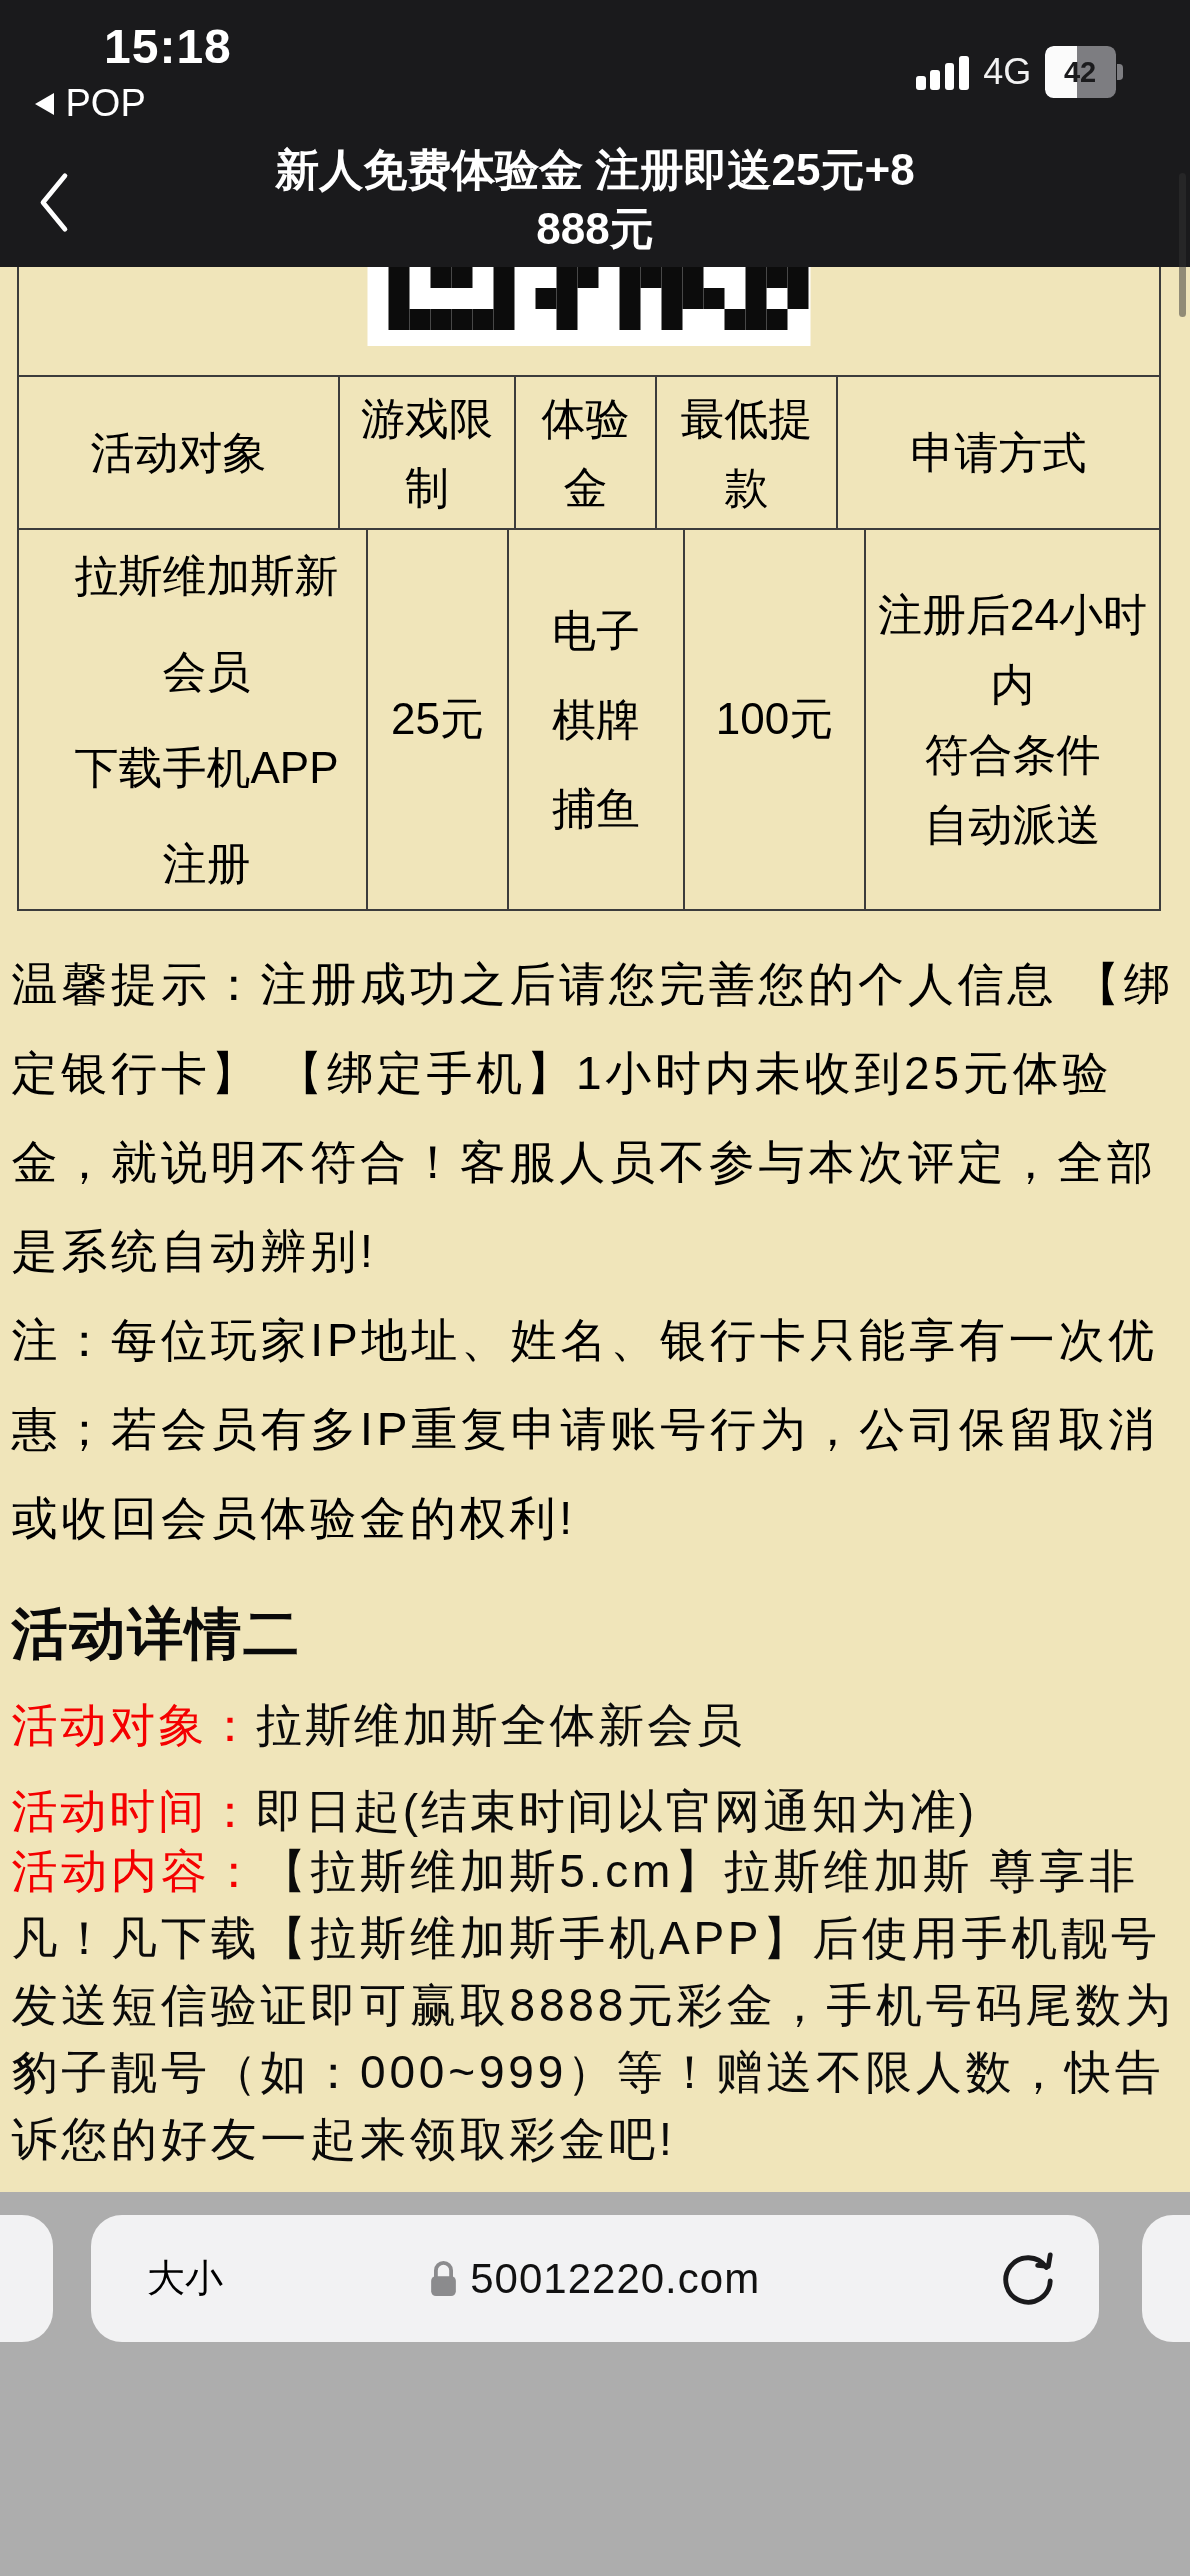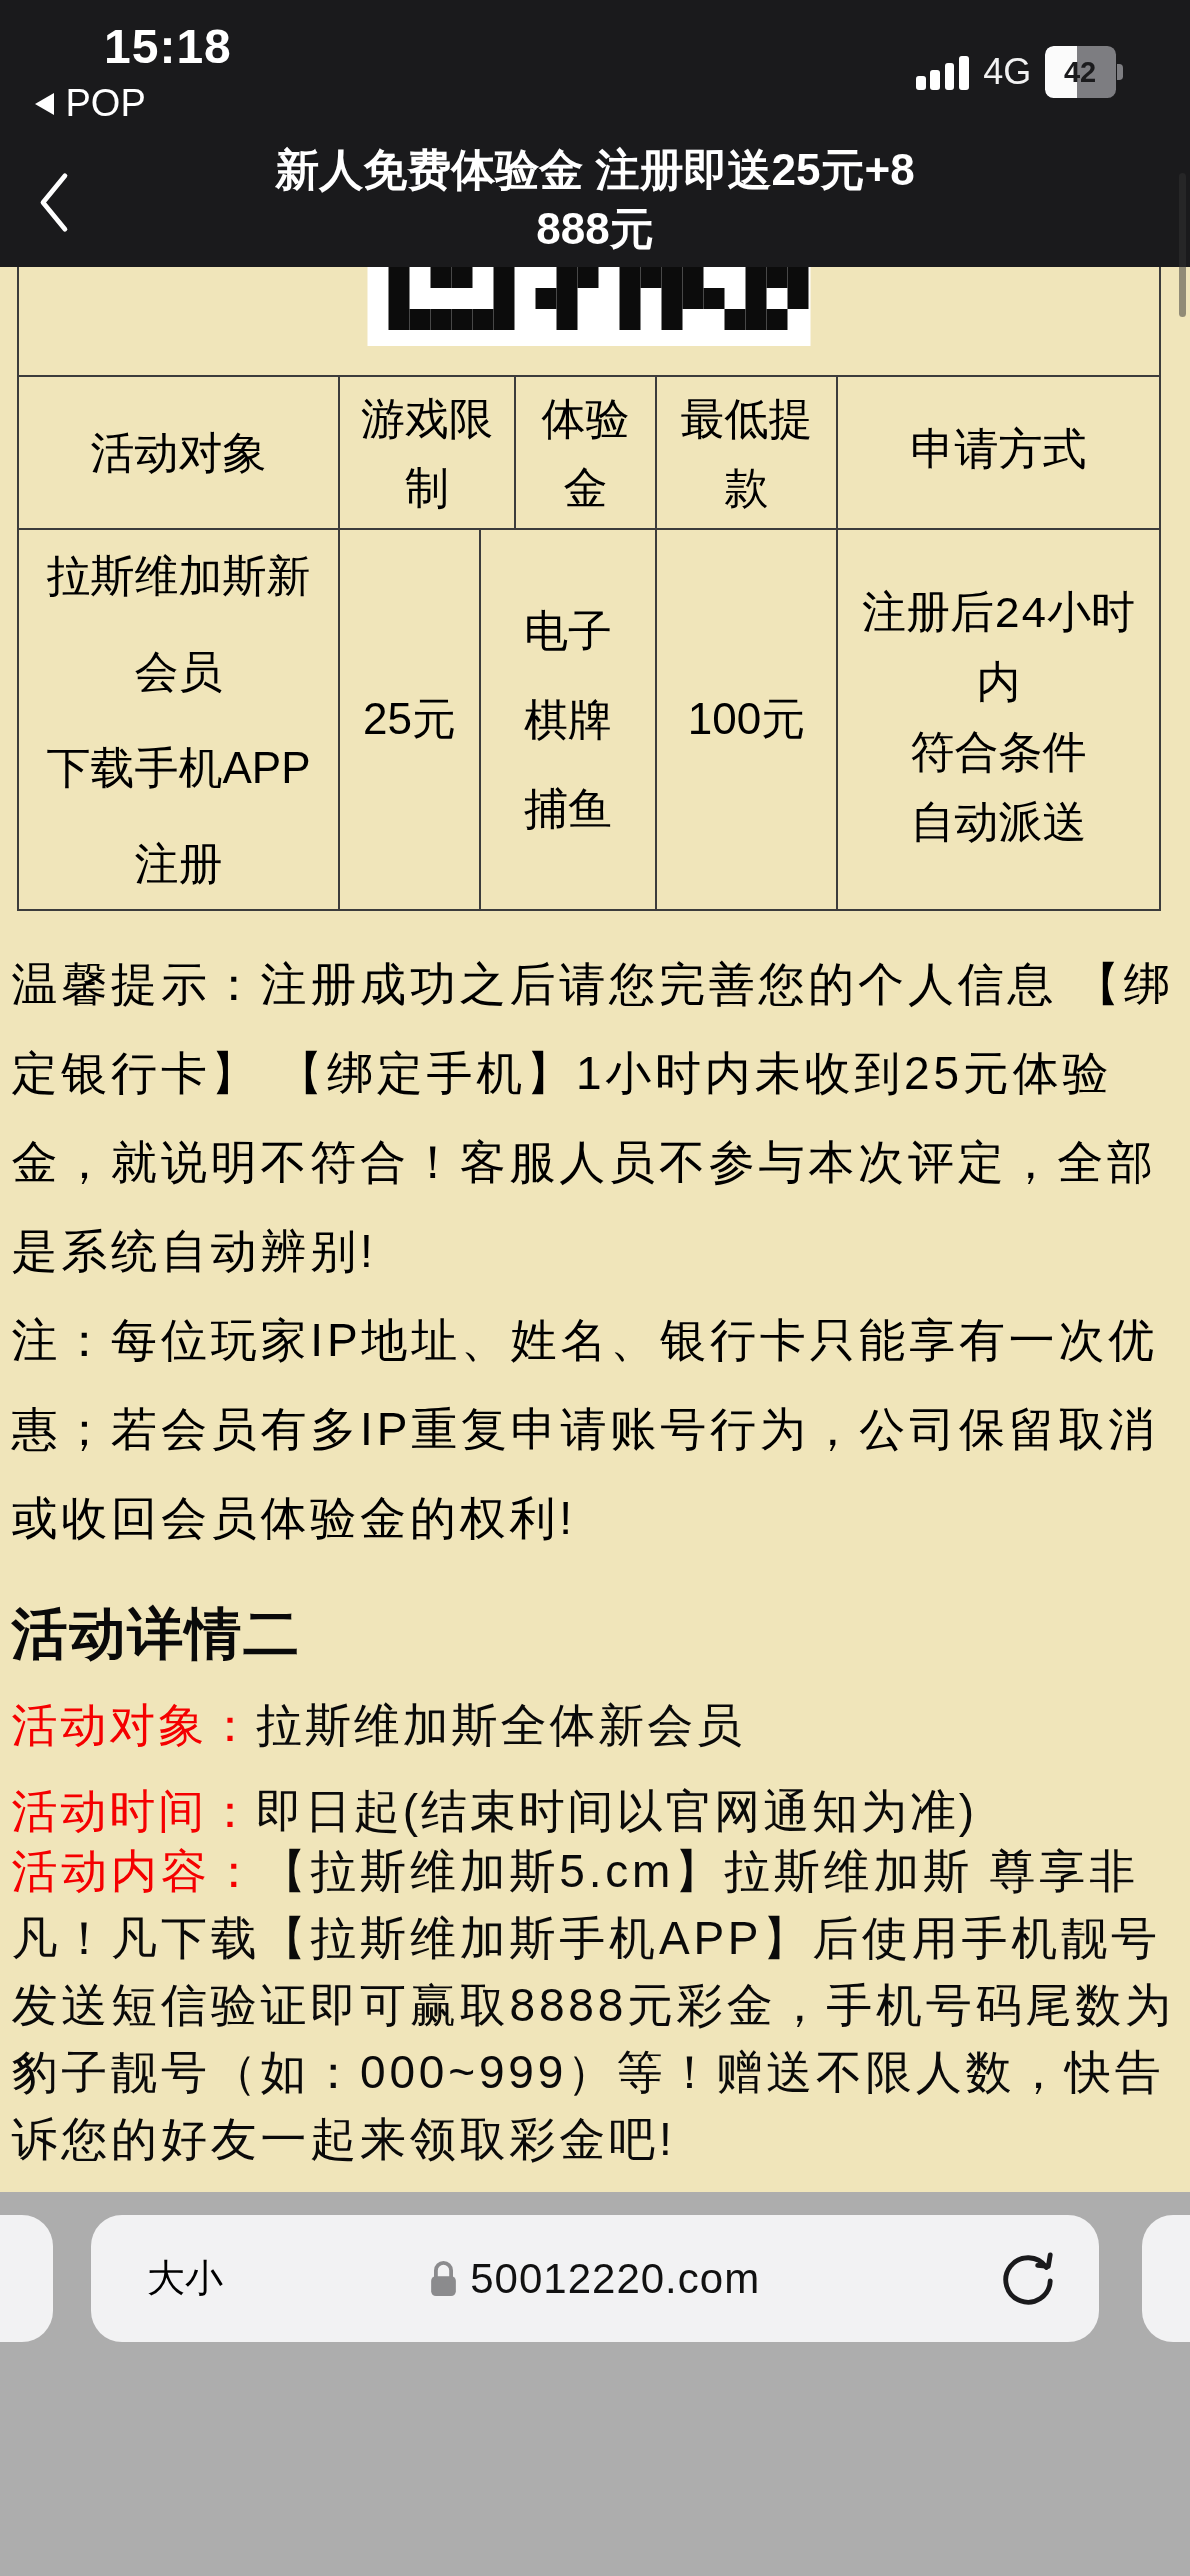--- a/index.html
+++ b/index.html
@@ -29,25 +29,25 @@
   .bat{position:relative;width:71px;height:52px;border-radius:8.6px;background:var(--battery_gray);overflow:hidden;}
   .bat-fill{position:absolute;left:0;top:0;bottom:0;width:46%;background:#fbfbfb;border-radius:8.6px 0 0 8.6px;}
   .bat-num{position:absolute;inset:0;display:flex;align-items:center;justify-content:center;font-size:29px;font-weight:700;color:#1b1b1d;}
   .bat-nub{width:5.8px;height:15.3px;background:var(--battery_gray);border-radius:0 3.8px 3.8px 0;margin-left:1.9px;}
   .nav-back{position:absolute;left:36px;top:171px;width:35px;height:63px;}
   .nav-title{position:absolute;left:67px;top:140px;width:1056px;text-align:center;
     color:#fff;font-size:44px;font-weight:700;line-height:59px;}
   
   .promo-table{position:absolute;left:17px;top:267px;width:1144px;border:2.9px solid var(--table_border);border-top:none;background:var(--page_bg);}
   .t-row{display:flex;border-bottom:2.9px solid var(--table_border);}
-  .t-row:last-child{border-bottom:none;}
+  .t-row:last-child{border-bottom:none;padding-left:28px;}
   .t-cell{display:flex;align-items:center;justify-content:center;text-align:center;
     border-right:2.9px solid var(--table_border);font-size:44px;color:#000;}
   .t-cell:last-child{border-right:none;}
-  .c1{width:321px;} .c2{width:141px;} .c3{width:176px;} .c4{width:181px;} .c5{flex:1;font-family:Liberation Mono, monospace;}
+  .c1{width:321px;} .c2{width:141px;} .c3{width:176px;} .c4{width:181px;} .c5{flex:1;}
   .row-qr{height:110px;border-bottom:2.9px solid var(--table_border);position:relative;}
   .qr-box{position:absolute;left:50%;transform:translateX(-50%);top:0;width:443px;height:79px;background:#fff;overflow:hidden;}
   .qr-grid{display:grid;}
   .row-head{height:153px;}
   .row-head .t-cell{line-height:69px;}
   .row-data{height:379px;}
   .lh100{line-height:96px;} .lh93{line-height:89px;} .lh73{line-height:70px;}
   
   .para{position:absolute;left:11.5px;width:1169px;font-size:46px;line-height:89px;letter-spacing:3.8px;color:#000;}
   .p-tip{top:940px;}

